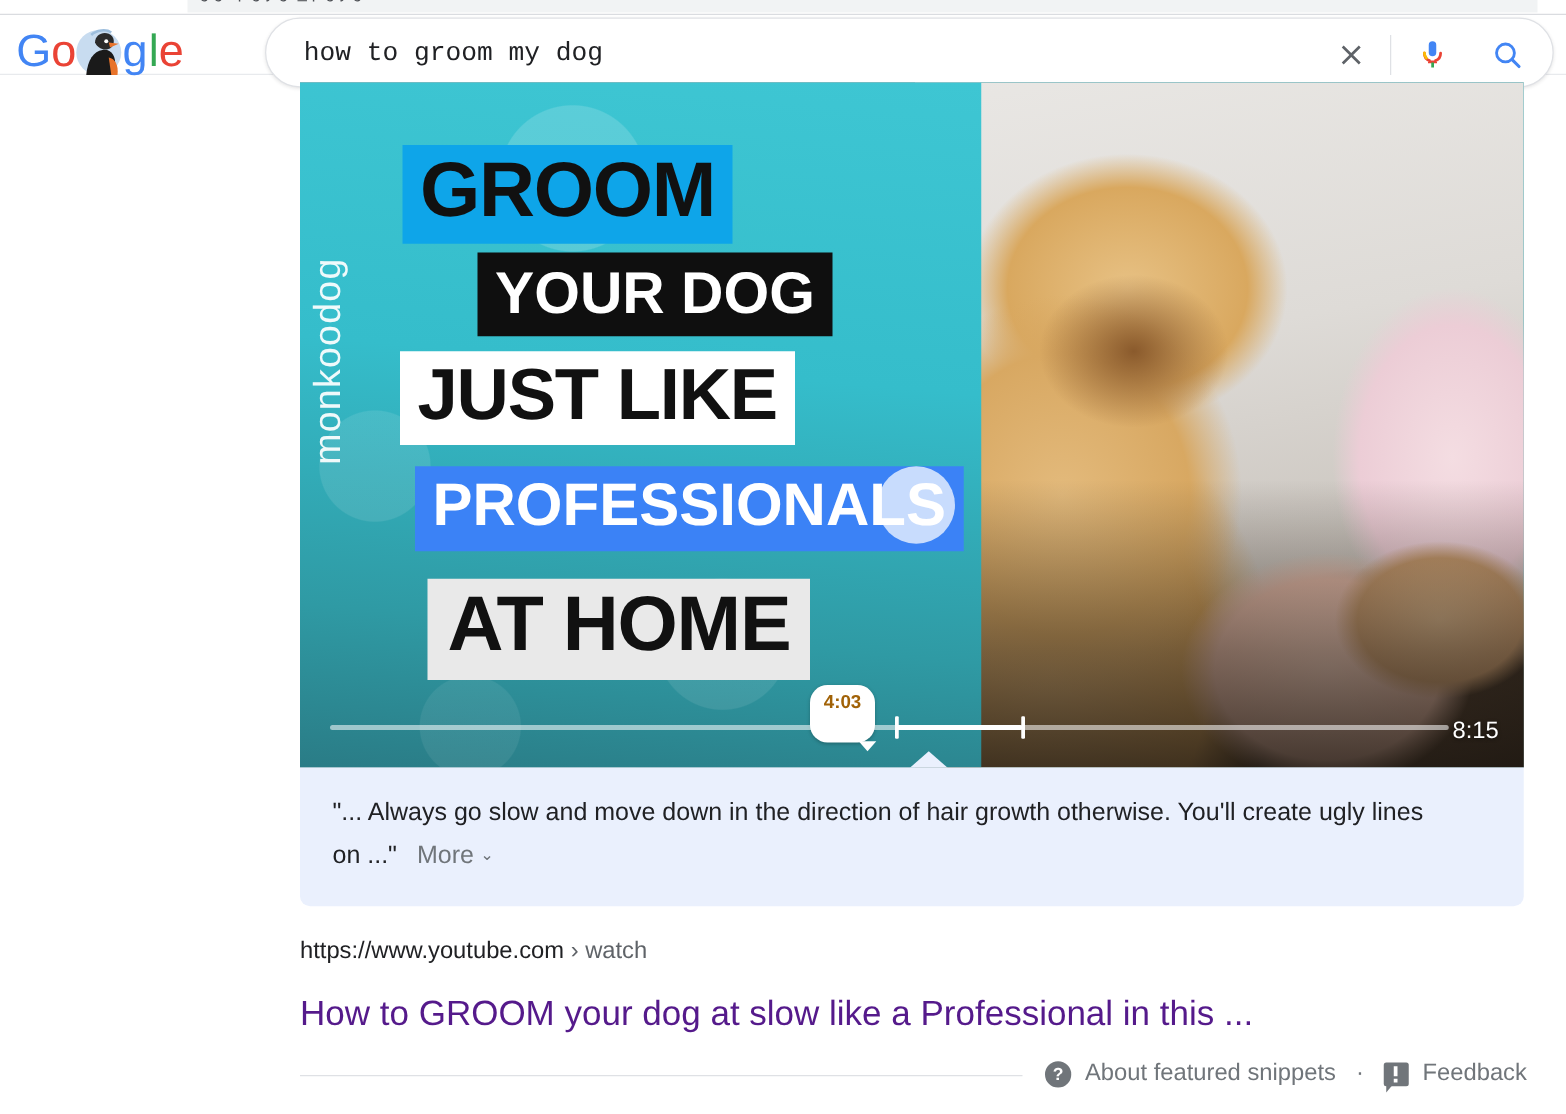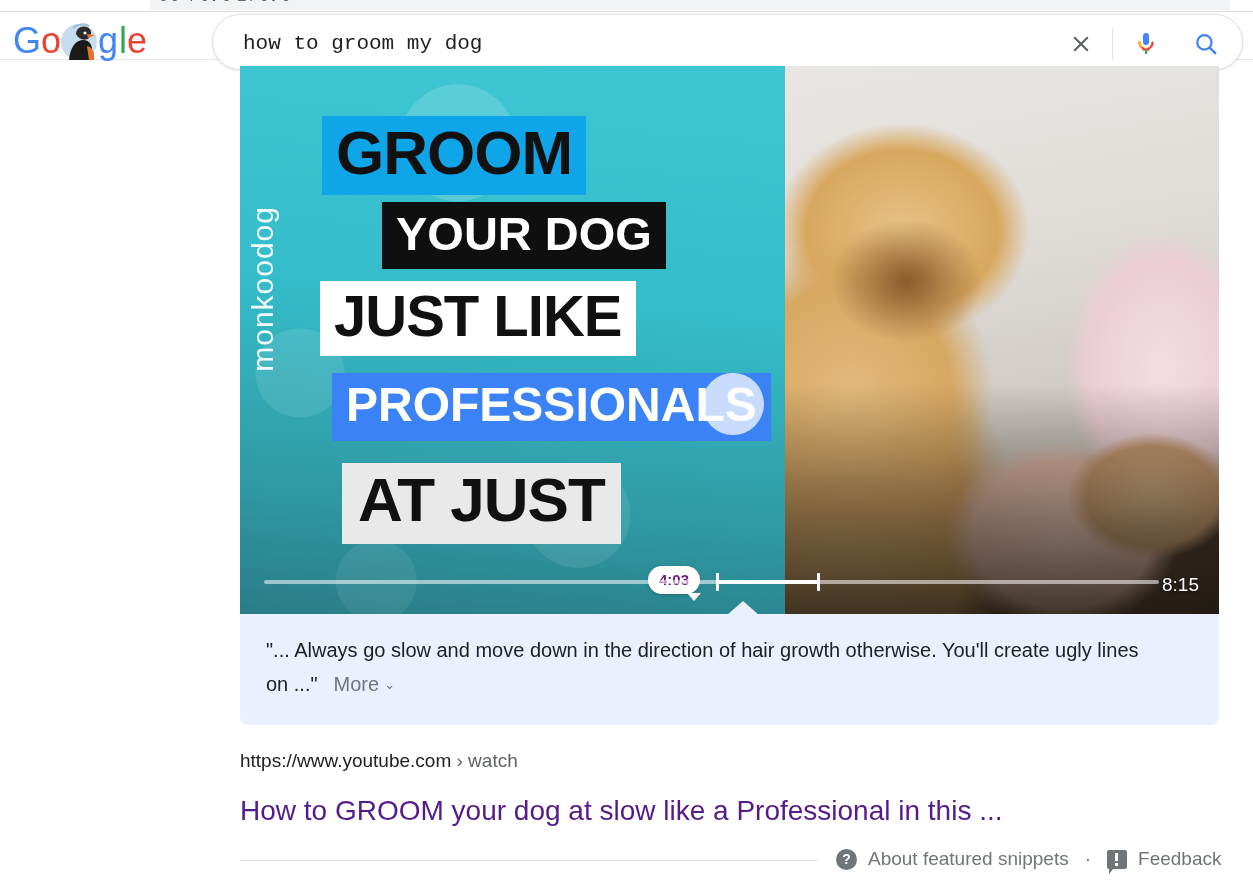--- a/index.html
+++ b/index.html
@@ -210,23 +210,23 @@
   }
   .tick {
     position: absolute; top: -7px; width: 3px; height: 18px;
     background: #ffffff; border-radius: 1px;
   }
   #tick-a { left: 452px; }
   #tick-b { left: 553px; }
   
   #time-bubble {
     position: absolute; left: 408px; bottom: 20px;
-    background: #ffffff; color: #701a75;
+    background: #ffffff; color: #a16207;
     font-size: 15px; font-weight: 700;
-    padding: 5px 11px 6px 11px;
+    padding: 5px 11px 24px 11px;
     border-radius: 14px;
     white-space: nowrap;
     box-shadow: 0 1px 3px rgba(0,0,0,0.25);
   }
   #time-bubble::after {
     content: ""; position: absolute; left: 39px; bottom: -7px;
     border-left: 7px solid transparent;
     border-right: 7px solid transparent;
     border-top: 8px solid #ffffff;
   }
@@ -397,21 +397,21 @@
     <div id="video-bg"></div>
     <div id="video-photo"></div>
     <div id="video-teal-mask"></div>
 
     <div id="brand-vertical">monkoodog</div>
 
     <div class="hl" id="hl1">GROOM</div>
     <div class="hl" id="hl2">YOUR DOG</div>
     <div class="hl" id="hl3">JUST LIKE</div>
     <div class="hl" id="hl4">PROFESSIONALS</div>
-    <div class="hl" id="hl5">AT JUST</div>
+    <div class="hl" id="hl5">AT HOME</div>
 
     <div id="video-overlay-btn"></div>
 
     <div id="time-bubble">4:03</div>
 
     <div id="progress-wrap">
       <div id="progress-track"></div>
       <div id="progress-segment"></div>
       <div class="tick" id="tick-a"></div>
       <div class="tick" id="tick-b"></div>

